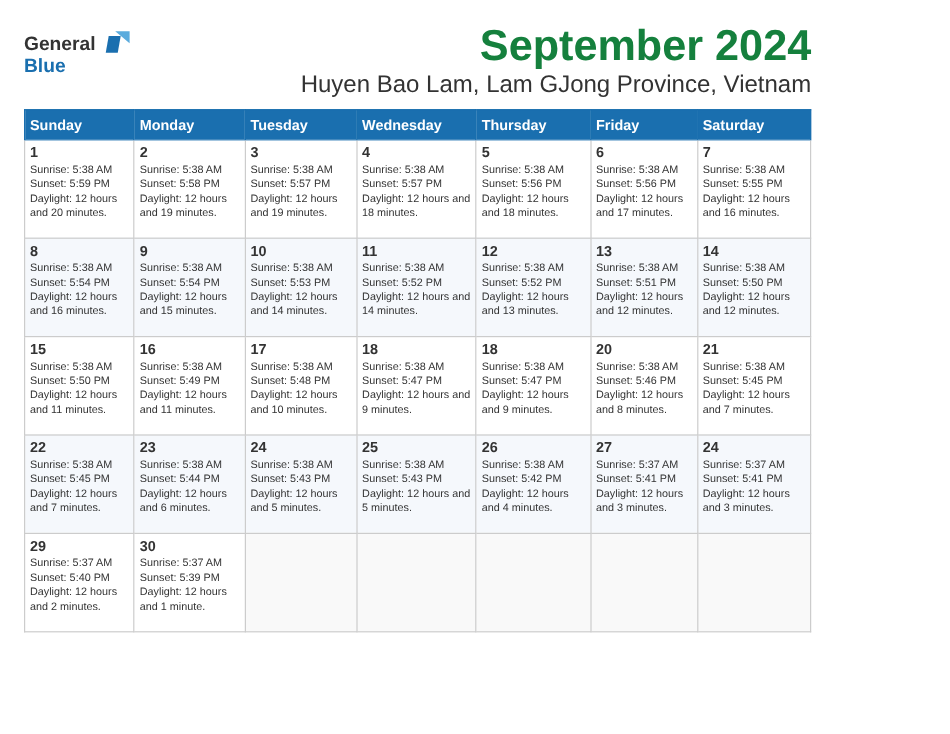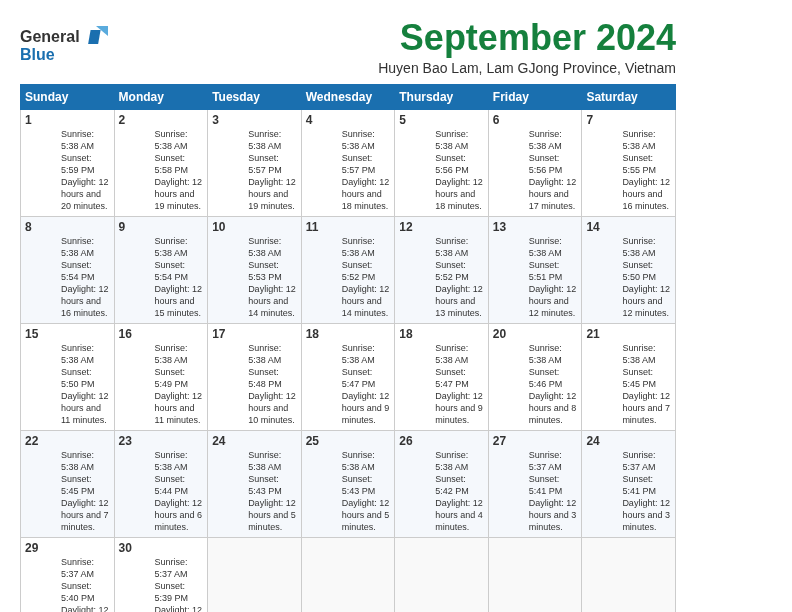--- a/index.html
+++ b/index.html
@@ -28,21 +28,21 @@
     .title-block {
       text-align: right;
     }
     .month-title {
       font-size: 36px;
       font-weight: bold;
       color: #15803d;
       line-height: 1.1;
     }
     .subtitle {
-      font-size: 14px;
+      font-size: 20px;
       color: #333;
       margin-top: 2px;
     }
     .calendar {
       width: 100%;
       border-collapse: collapse;
       margin-top: 8px;
       border-radius: 28px;
     }
     .calendar th {
@@ -70,21 +70,20 @@
     .day-num {
       font-size: 12px;
       font-weight: bold;
       display: block;
       margin-bottom: 1px;
     }
     .day-info {
       font-size: 9px;
       line-height: 1.35;
       color: #333;
-      margin-left: 36px;
     }
     .empty-cell {
       background: #f9f9f9 !important;
     }
   </style>
 </head>
 <body>
 
 <div class="page">
   <div class="header-row">

